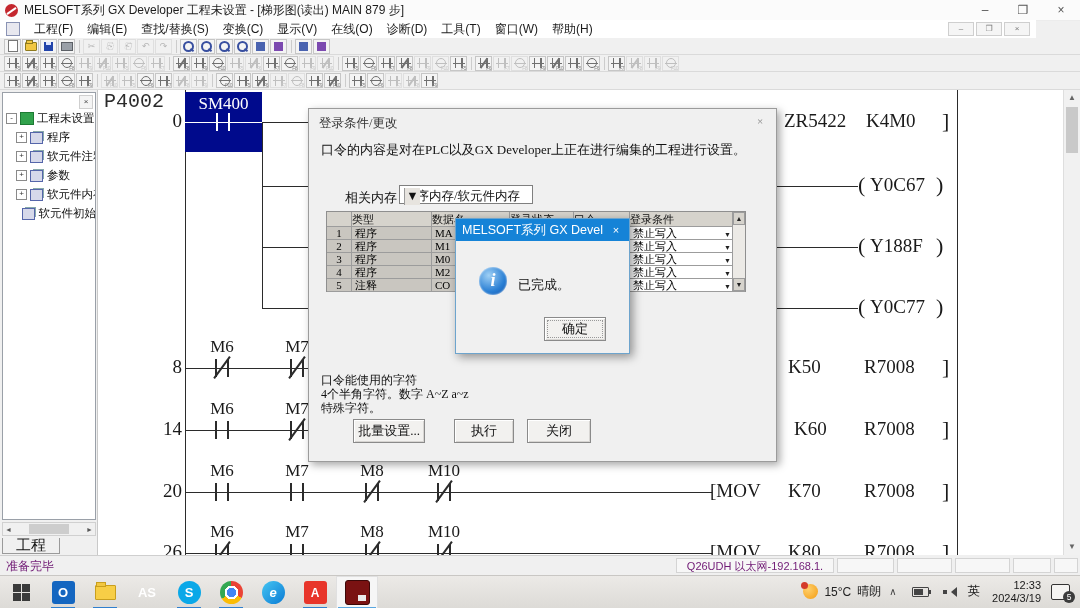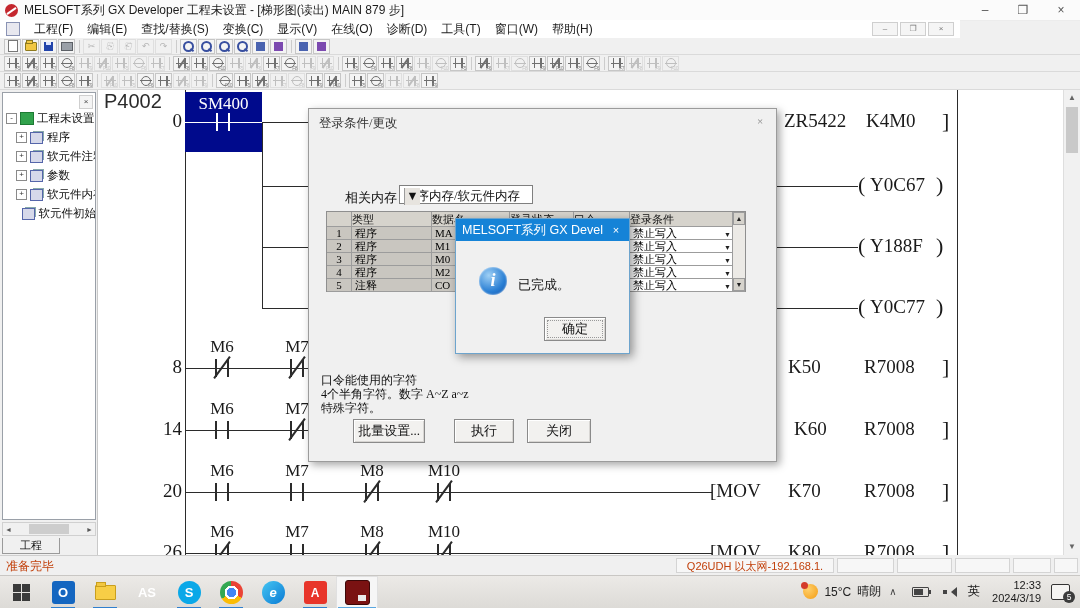--- a/index.html
+++ b/index.html
@@ -7,21 +7,21 @@
        font-family:"Liberation Sans","DejaVu Sans",sans-serif;-webkit-font-smoothing:antialiased}
   .abs{position:absolute}
   
   #titlebar{left:0;top:0;width:1080px;height:20px;background:#fbfbfb;border-bottom:1px solid #ececec;
             display:flex;align-items:center;font-size:12px;color:#1c1c1c}
   .app-ico{width:13px;height:13px;border-radius:50%;background:#c4262d;margin:0 6px 0 5px;position:relative;overflow:hidden}
   .app-ico i{position:absolute;left:1px;top:6px;width:11px;height:2px;background:#fff;transform:rotate(-35deg)}
   .wctl{width:38px;text-align:center;color:#555;font-size:12px;height:20px;line-height:20px}
   #titlebar .spacer{flex:1}
   
-  #menubar{left:0;top:20px;width:960px;height:18px;background:#ffffff;border-bottom:1px solid #e4e4e4;
+  #menubar{left:0;top:20px;width:1036px;height:18px;background:#ffffff;border-bottom:1px solid #e4e4e4;
            display:flex;align-items:center;font-size:12px;color:#1c1c1c}
   .mdi-doc{width:12px;height:12px;background:#e8e8ef;border:1px solid #8a93b4;margin:0 7px 0 6px}
   .menu-item{padding:0 7px;height:18px;line-height:18px}
   .mdi-ctl{width:24px;height:12px;border:1px solid #cfcfcf;background:#f5f5f5;color:#777;
            font-size:8px;line-height:11px;text-align:center;margin-left:2px}
   
   .tbrow{left:0;width:1080px;background:#f0f0f0;border-bottom:1px solid #dadada;display:flex;align-items:center;padding-left:4px;box-sizing:border-box}
   #tb1{top:38px;height:17px}#tb2{top:55px;height:17px}#tb3{top:72px;height:18px}
   .tbtn{width:17px;height:15px;border:1px solid #c6c6c6;background:#f4f4f4;margin-right:1px;
         display:flex;align-items:center;justify-content:center;position:relative;box-sizing:border-box}
@@ -49,42 +49,42 @@
   
   #sidebar{left:0;top:90px;width:98px;height:465px;background:#f0f0f0;border-right:1px solid #c9c9c9;box-sizing:border-box}
   #tree-panel{position:absolute;left:2px;top:2px;width:94px;height:428px;background:#fff;border:1px solid #9aa0a8;box-sizing:border-box;overflow:hidden}
   #tree-close{position:absolute;right:2px;top:2px;width:12px;height:12px;font-size:8px;line-height:12px;text-align:center;color:#444;border:1px solid #cfcfcf;background:#f4f4f4}
   .trow{display:flex;align-items:center;height:19px;font-size:11.5px;color:#111;white-space:nowrap;overflow:hidden}
   .texp{width:9px;height:9px;border:1px solid #8a8a8a;background:#fff;font-size:8px;line-height:8px;text-align:center;color:#333;margin-right:3px;flex:none}
   .tico-root{width:12px;height:11px;background:#31a24c;border:1px solid #1d7a33;margin-right:3px;flex:none}
   .tico{width:11px;height:10px;background:#d6d9ea;border:1px solid #5566aa;box-shadow:2px -2px 0 -1px #8aa;margin-right:4px;flex:none}
   #side-hscroll{position:absolute;left:2px;top:432px;width:94px;height:14px;background:#f0f0f0;border:1px solid #d0d0d0;display:flex;align-items:center;justify-content:space-between;font-size:8px;color:#555;box-sizing:border-box}
   #side-thumb{width:40px;height:10px;background:#cdcdcd}
-  #project-tab{position:absolute;left:2px;top:448px;width:56px;height:15px;border:1px solid #9a9a9a;border-top:none;background:#f0f0f0;font-size:11px;text-align:center;line-height:14px;color:#111}
+  #project-tab{position:absolute;left:2px;top:448px;width:56px;height:15px;border:1px solid #9a9a9a;border-top:none;background:#f0f0f0;font-size:15px;text-align:center;line-height:14px;color:#111}
   
   #editor{left:98px;top:90px;width:965px;height:465px;background:#ffffff;overflow:hidden}
-  .lad{position:absolute;font-family:Liberation Sans, sans-serif;color:#2b2b2b}
+  .lad{position:absolute;font-family:Liberation Mono, monospace;color:#2b2b2b}
   .hline{position:absolute;height:1px;background:#2b2b2b}
   .vline{position:absolute;width:1px;background:#2b2b2b}
   .rnum{position:absolute;width:48px;text-align:right;font-size:19px;font-family:"Liberation Serif",serif;color:#1a1a1a}
   .contact{position:absolute;width:26px;height:22px;transform:translate(-50%,-50%)}
   .contact b{position:absolute;top:2px;width:2px;height:18px;background:#2b2b2b}
   .contact b.l{left:6px}.contact b.r{right:6px}
   .contact u{position:absolute;left:12px;top:-3px;width:2px;height:27px;background:#2b2b2b;transform:rotate(36deg)}
   .contact.white b,.contact.white u{background:#fff}
   .clabel{position:absolute;width:70px;text-align:center;transform:translateX(-50%);font-size:17px;font-family:"Liberation Serif",serif;color:#1a1a1a}
   .opnd{position:absolute;font-size:19px;font-family:"Liberation Serif",serif;color:#1a1a1a;white-space:nowrap}
   .brk{position:absolute;font-size:22px;font-family:"Liberation Serif",serif;color:#1a1a1a}
   #selcell{position:absolute;background:#000a8c}
   
   #vscroll{left:1063px;top:90px;width:17px;height:465px;background:#f1f1f1;border-left:1px solid #dedede;box-sizing:border-box}
   .sarrow{position:absolute;left:0;width:16px;height:16px;font-size:8px;color:#666;text-align:center;line-height:16px}
   #vthumb{position:absolute;left:2px;top:17px;width:12px;height:46px;background:#c9c9c9}
   
-  #statusbar{left:0;top:555px;width:868px;height:20px;background:#f0f0f0;border-top:1px solid #cfcfcf;font-size:12px;color:#c2410c}
+  #statusbar{left:0;top:555px;width:868px;height:20px;background:#f0f0f0;border-top:1px solid #cfcfcf;font-size:12px;color:#701a75}
   .scell{position:absolute;top:2px;height:15px;border:1px solid #d4d4d4;background:#f7f7f7;font-size:11px;line-height:15px;text-align:center;box-sizing:border-box;white-space:nowrap}
   
   #pw-dialog{left:308px;top:108px;width:467px;height:352px;background:#f0f0f0;border:1px solid #9b9b9b;
              box-shadow:3px 3px 8px rgba(0,0,0,.35);font-family:"Liberation Serif","DejaVu Serif",serif;z-index:10}
   #pw-title{position:absolute;left:10px;top:6px;font-size:12.5px;color:#333}
   #pw-close{position:absolute;right:8px;top:4px;width:16px;height:16px;text-align:center;line-height:16px;color:#888;font-size:11px}
   #pw-desc{position:absolute;left:12px;top:32px;font-size:13px;color:#111}
   #mem-label{position:absolute;left:36px;top:80px;font-size:13px;color:#111}
   #mem-select{position:absolute;left:90px;top:76px;width:134px;height:19px;background:#fff;border:1px solid #7f7f7f;box-sizing:border-box}
   #mem-select span{position:absolute;left:4px;top:2px;font-size:12.5px;color:#111;white-space:nowrap}
@@ -792,20 +792,21 @@
 
 <div id="vscroll" class="abs">
   <span class="sarrow" style="top:0">▲</span>
   <span id="vthumb"></span>
   <span class="sarrow" style="bottom:0">▼</span>
 </div>
 
 <div id="pw-dialog" class="abs">
   <div id="pw-title">登录条件/更改</div>
   <div id="pw-close">×</div>
+  <div id="pw-desc">口令的内容是对在PLC以及GX Developer上正在进行编集的工程进行设置。</div>
   <div id="mem-label">相关内存</div>
   <div id="mem-select">
     <span>程序内存/软元件内存</span>
     <span class="dd-btn">▼</span>
   </div>
   <div id="pw-table">
       <div class="th-row">
         <span class="tc c0"></span>
         <span class="tc c1">类型</span>
         <span class="tc c2">数据名</span>

